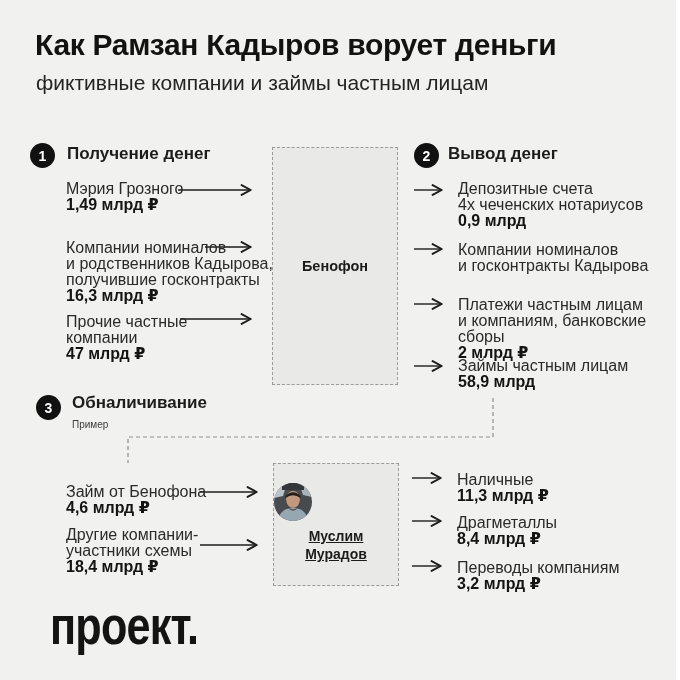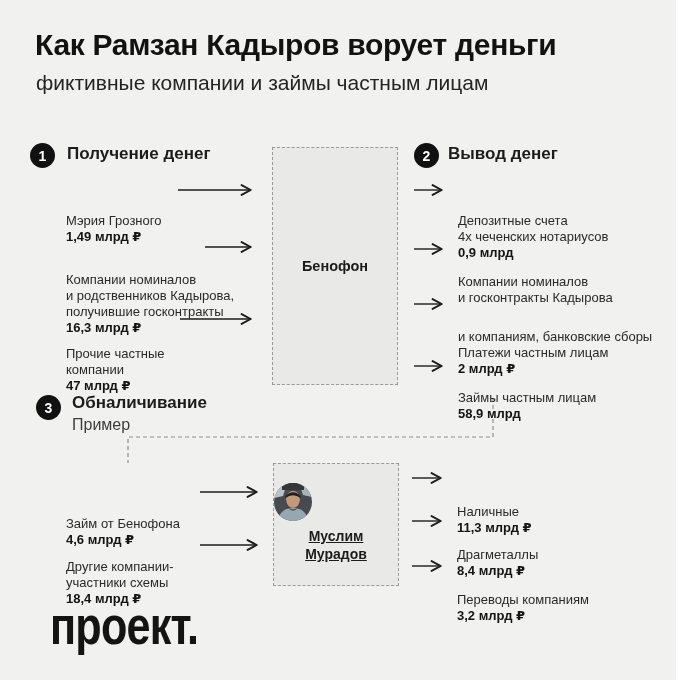--- a/index.html
+++ b/index.html
@@ -10,31 +10,31 @@
   .title{position:absolute;left:35px;top:27px;font-size:30px;line-height:36px;
          font-weight:bold;letter-spacing:-0.3px;color:#121212;margin:0;}
   .subtitle{position:absolute;left:36px;top:70px;font-size:21px;line-height:25px;
             color:#242424;margin:0;}
   .subtitle span{display:block;}
 
   .badge{position:absolute;width:25px;height:25px;border-radius:50%;background:#111;
          color:#fff;font-size:14px;font-weight:bold;display:flex;align-items:center;
          justify-content:center;}
   .sec-heading{position:absolute;font-size:17px;font-weight:bold;line-height:21px;margin:0;}
-  .sec-sub{position:absolute;font-size:16px;line-height:17px;color:#3d3d3d;margin:0;}
+  .sec-sub{position:absolute;font-size:10px;line-height:17px;color:#3d3d3d;margin:0;}
 
   .node{position:absolute;background:#e9e9e7;border:1px dashed #9a9a98;
         display:flex;flex-direction:column;justify-content:center;}
   .node-benofon{left:272px;top:147px;width:124px;height:236px;}
   .node-muradov{left:273px;top:463px;width:126px;height:123px;justify-content:flex-start;padding-top:19px;box-sizing:border-box;}
   .node-label{font-size:14.5px;font-weight:bold;text-align:center;line-height:18px;}
   .muradov-name{margin-top:6px;}
   .muradov-name span{display:block;font-size:14px;font-weight:bold;line-height:18px;text-align:center;text-decoration:underline;}
 
-  .item{position:absolute;font-size:13px;line-height:16px;margin-top:32px;}
+  .item{position:absolute;font-size:16px;line-height:16px;}
   .item .line{display:block;color:#2a2a2a;}
   .item .amount{display:block;font-weight:bold;color:#141414;}
 
   .arrows{position:absolute;left:0;top:0;pointer-events:none;}
 
   .logo{position:absolute;left:50px;top:598px;font-size:54px;line-height:54px;
         font-weight:800;letter-spacing:-1px;color:#141414;margin:0;
         transform:scaleX(0.8);transform-origin:left top;}
 </style>
 </head>
@@ -136,22 +136,22 @@
   <div class="item" style="left:458px;top:181px;">
     <span class="line">Депозитные счета</span>
     <span class="line">4х чеченских нотариусов</span>
     <span class="amount">0,9 млрд</span>
   </div>
   <div class="item" style="left:458px;top:242px;">
     <span class="line">Компании номиналов</span>
     <span class="line">и госконтракты Кадырова</span>
   </div>
   <div class="item" style="left:458px;top:297px;">
+    <span class="line">Платежи частным лицам</span>
     <span class="line">и компаниям, банковские сборы</span>
-    <span class="line">Платежи частным лицам</span>
     <span class="amount">2 млрд ₽</span>
   </div>
   <div class="item" style="left:458px;top:358px;">
     <span class="line">Займы частным лицам</span>
     <span class="amount">58,9 млрд</span>
   </div>
 
   <div class="item" style="left:66px;top:484px;">
     <span class="line">Займ от Бенофона</span>
     <span class="amount">4,6 млрд ₽</span>

